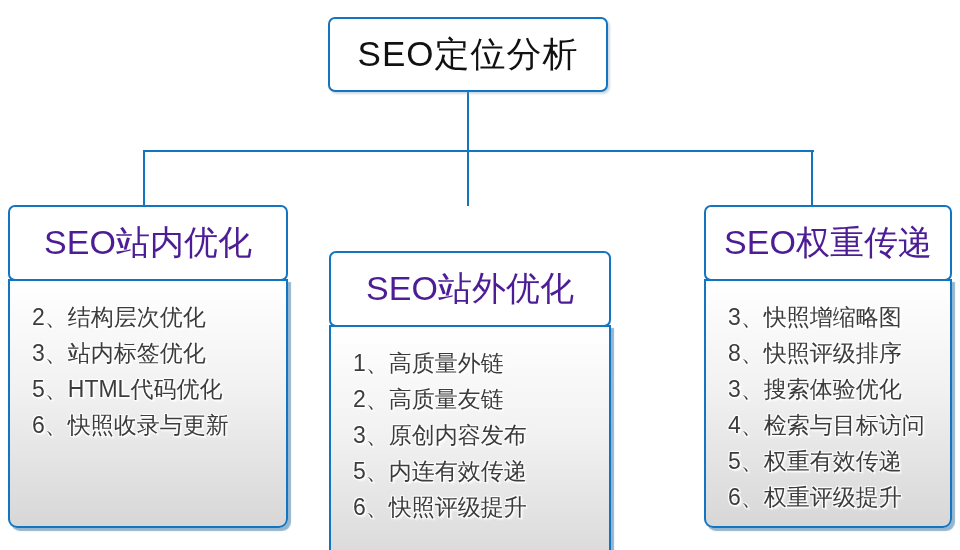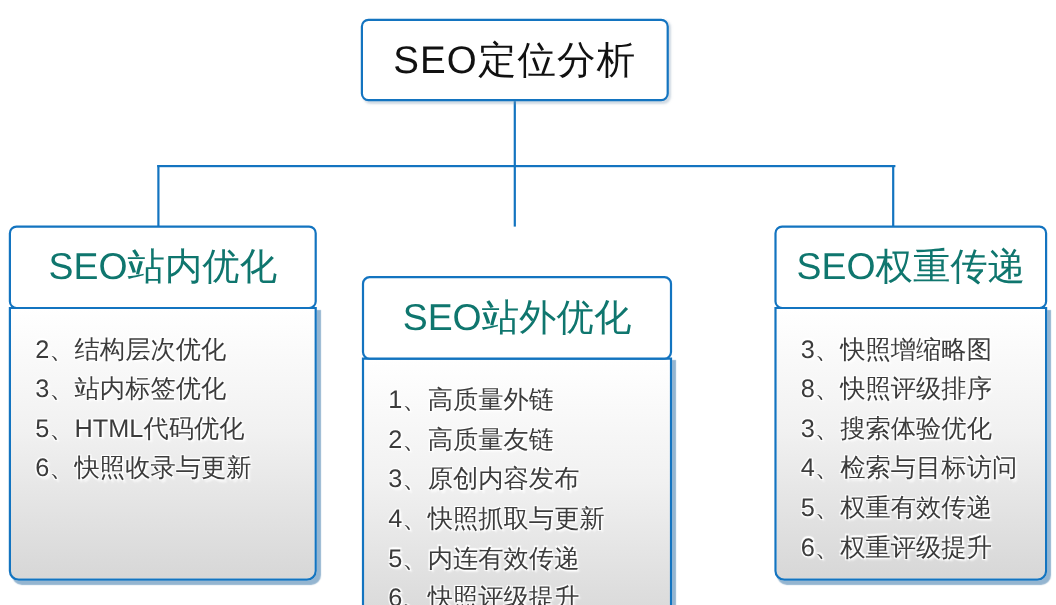--- a/index.html
+++ b/index.html
@@ -34,21 +34,21 @@
   .col-3{left:672px;padding-left:32px;}
 
   .col-title{
     position:relative;
     width:100%;height:76px;
     font-size:34px;
     background:#ffffff;
     border:2px solid var(--accent-blue);
     border-radius:7px;
     display:flex;align-items:center;justify-content:center;
-    color:#0f766e;
+    color:#4c1d95;
     z-index:3;
   }
   .col-panel{
     position:relative;
     width:100%;height:249px;
     margin-top:-2px;
     background:linear-gradient(180deg,var(--panel-top) 0%,var(--panel-mid) 45%,var(--panel-bottom) 100%);
     border:2px solid var(--accent-blue);
     border-radius:0 0 9px 9px;
     box-shadow:3px 3px 1px rgba(18,90,150,0.45);
@@ -110,21 +110,20 @@
 
   <div class="column col-2">
     <div class="col-title">
       <span>SEO站外优化</span>
     </div>
     <div class="col-panel">
       <ul>
         <li>1、高质量外链</li>
         <li>2、高质量友链</li>
         <li>3、原创内容发布</li>
-        <li>4、快照抓取与更新</li>
         <li>5、内连有效传递</li>
         <li>6、快照评级提升</li>
       </ul>
     </div>
   </div>
 
   <div class="column col-3">
     <div class="col-title">
       <span>SEO权重传递</span>
     </div>

